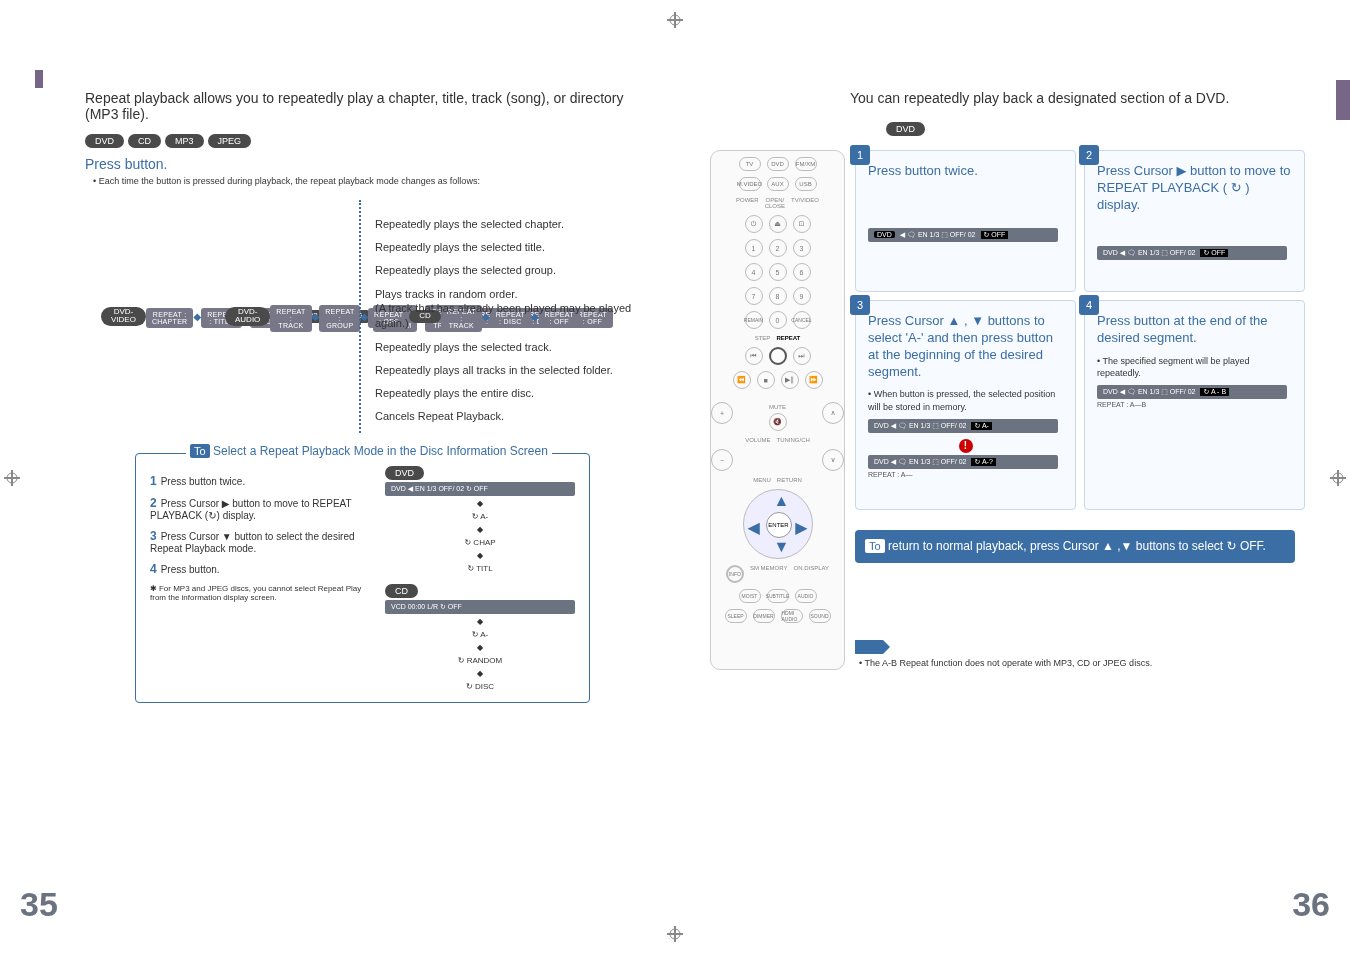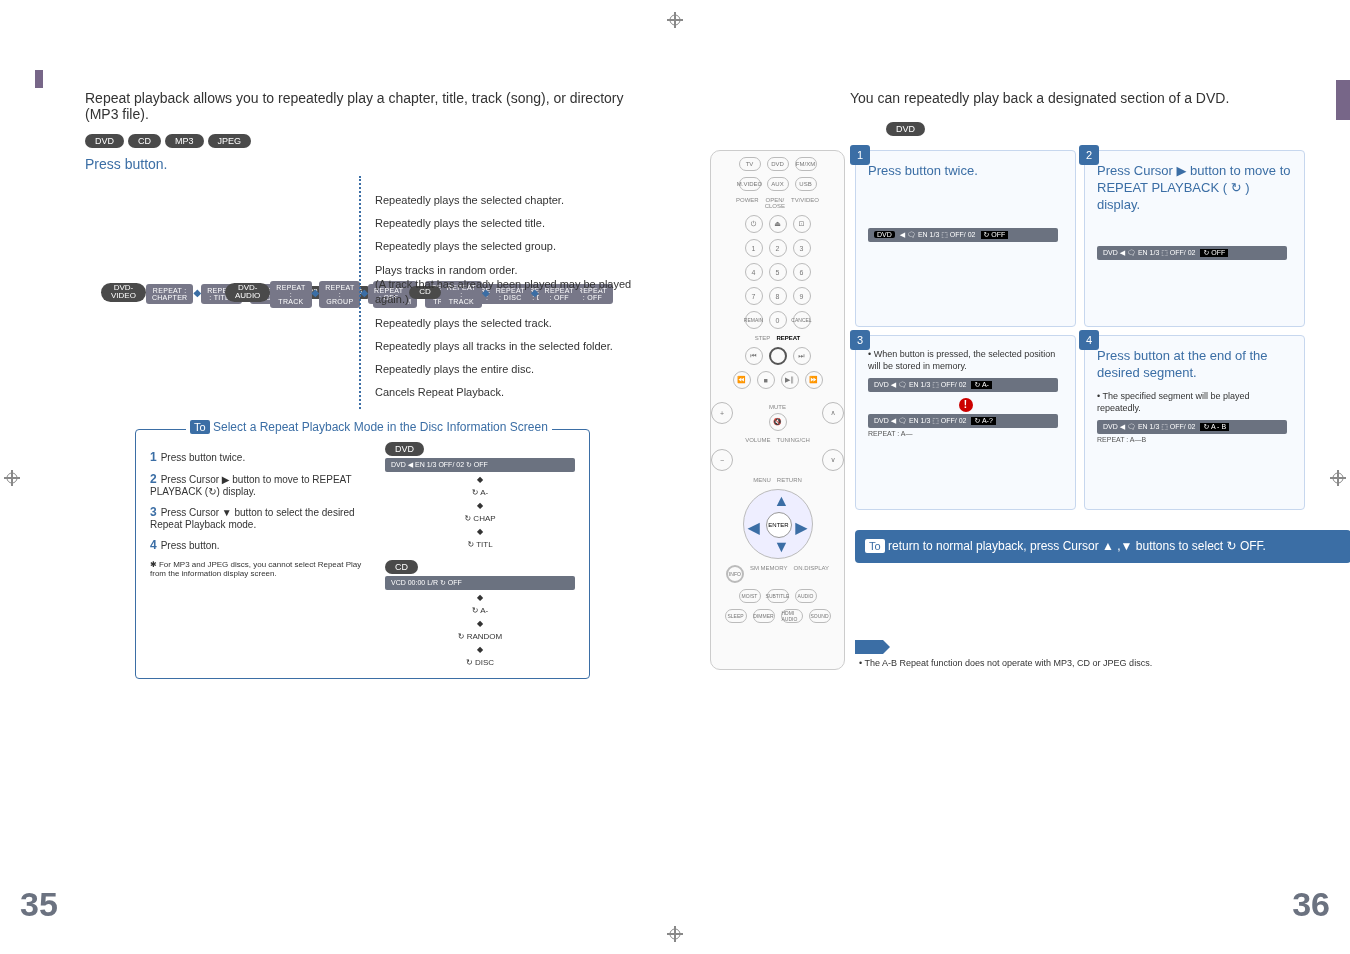--- a/index.html
+++ b/index.html
@@ -50,21 +50,21 @@
 .grid4{position:absolute;left:180px;top:150px;width:450px;height:360px;display:grid;grid-template-columns:1fr 1fr;grid-template-rows:auto auto;gap:8px}
 .cell{border:1px solid #c7d7ee;border-radius:4px;padding:12px;position:relative;background:#f7fafe}
 .cell .num{position:absolute;left:-6px;top:-6px;width:20px;height:20px;background:#3b6ea5;color:#fff;border-radius:3px;font-size:11px;display:flex;align-items:center;justify-content:center}
 .cell-h{font-size:13px;color:#3b6ea5;line-height:1.3;margin-bottom:8px}
 .cell-txt{font-size:9px;color:#333;line-height:1.35}
 .note-box{position:absolute;left:180px;top:640px;width:460px}
 .note-hdr{display:flex;align-items:center;gap:6px;margin-bottom:4px}
 .note-flag{width:28px;height:14px;background:#3b6ea5;position:relative}
 .note-flag::after{content:"";position:absolute;right:-7px;top:0;border-top:7px solid transparent;border-bottom:7px solid transparent;border-left:7px solid #3b6ea5}
 .note-body{font-size:9px;color:#333;margin-left:4px}
-.ret-box{position:absolute;left:180px;top:530px;width:496px;background:#3b6ea5;color:#fff;border-radius:4px;padding:8px 10px;font-size:12px;line-height:1.4}
+.ret-box{position:absolute;left:180px;top:530px;width:440px;background:#3b6ea5;color:#fff;border-radius:4px;padding:8px 10px;font-size:12px;line-height:1.4}
 .ret-box .to{background:#fff;color:#3b6ea5;padding:1px 4px;border-radius:2px;font-size:11px}
 .tab-edge{position:absolute;right:0;top:80px;width:14px;height:40px;background:#768}
 .warn{display:inline-block;width:14px;height:14px;background:#c00;color:#fff;border-radius:50%;font-size:10px;text-align:center;line-height:14px;font-weight:bold}
 .rep-sm{font-size:7px;color:#555;margin-top:2px}
 </style>
 </head>
 <body>
 
 <div class="reg" style="left:667px;top:12px">
     <svg width="12" height="12">
@@ -96,20 +96,21 @@
   <div class="intro">Repeat playback allows you to repeatedly play a chapter, title, track (song), or directory (MP3 file).</div>
 
   <div class="badges">
     <span class="badge">DVD</span>
     <span class="badge">CD</span>
     <span class="badge">MP3</span>
     <span class="badge">JPEG</span>
   </div>
 
   <div class="press-line">Press            button.</div>
+  <div class="press-note">• <span>Each time the button is pressed during playback, the repeat playback mode changes as follows:</span></div>
 
   <div class="flow-area">
     <div class="flow-col">
       <div class="flow-tag two" style="white-space:pre-line">DVD-
 VIDEO</div>
       <div class="state-box">REPEAT : CHAPTER</div>
       <div class="arrow-dn">◆</div>
       <div class="state-box">REPEAT : TITLE</div>
       <div class="arrow-dn">◆</div>
       <div class="state-box">REPEAT : OFF</div>
@@ -324,20 +325,21 @@
       <div class="num">2</div>
       <div class="cell-h">Press Cursor  ▶  button to move to REPEAT PLAYBACK ( ↻ ) display.</div>
       <div style="height:24px"></div>
       <div class="bar">
             <span>DVD ◀ 🗨 EN 1/3 ⬚ OFF/ 02</span>
             <span style="background:#000;padding:0 3px"> ↻ OFF</span>
           </div>
     </div>
     <div class="cell">
       <div class="num">3</div>
+      <div class="cell-h">Press Cursor  ▲ , ▼  buttons to select 'A-' and then press            button at the beginning of the desired segment.</div>
       <div class="cell-txt">• When           button is pressed, the selected position will be stored in memory.</div>
       <div class="bar" style="margin-top:6px">
             <span>DVD ◀ 🗨 EN 1/3 ⬚ OFF/ 02</span>
             <span style="background:#000;padding:0 3px"> ↻ A-</span>
           </div>
       <div style="text-align:center;margin:2px 0"><span class="warn">!</span></div>
       <div class="bar">
             <span>DVD ◀ 🗨 EN 1/3 ⬚ OFF/ 02</span>
             <span style="background:#000;padding:0 3px"> ↻ A-?</span>
           </div>

